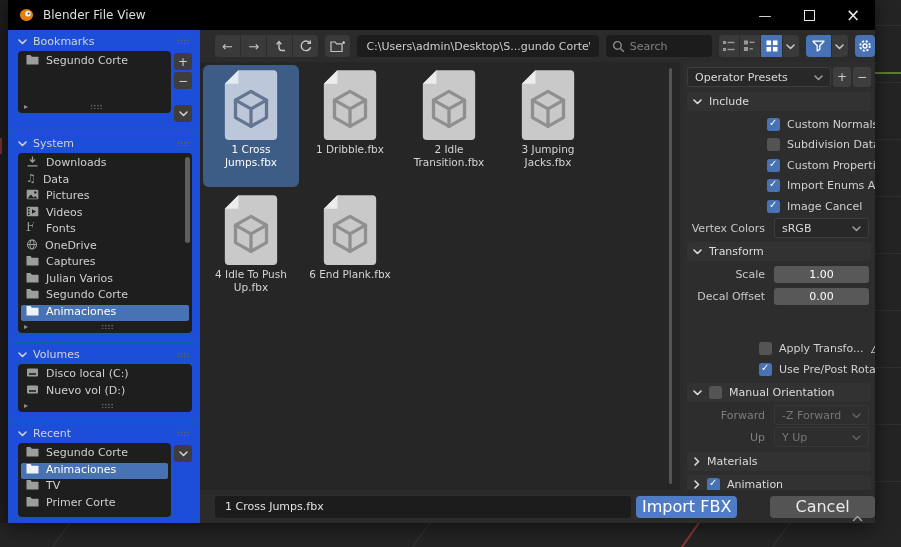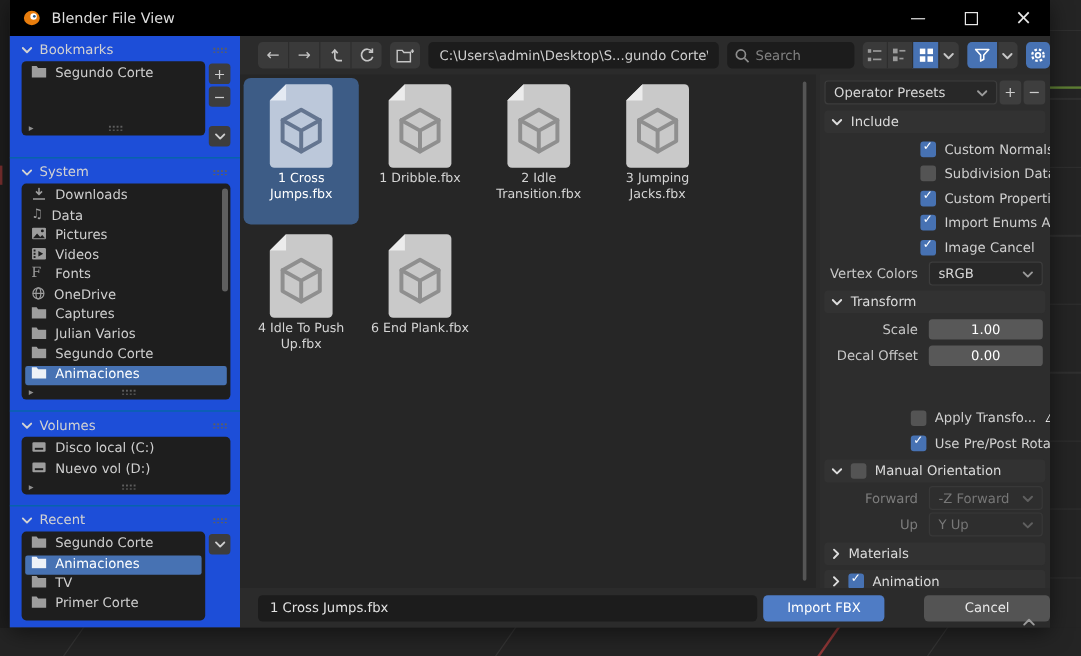--- a/index.html
+++ b/index.html
@@ -101,21 +101,21 @@
   .lf-label{width:78px;text-align:right;padding-right:9px;color:#c8c8c8;flex:none;white-space:nowrap;}
   .lf-label.dim{color:#7d7d7d;}
   .value-field{flex:1;margin-right:2px;height:17px;background:#585858;border-radius:3px;display:flex;align-items:center;justify-content:center;color:#fff;}
   .lf-row .dropdown{margin-right:2px;}
   .warn{margin-left:auto;margin-right:4px;color:#fff;font-size:13px;line-height:1;}
   .collapse-row{display:flex;align-items:center;gap:7px;height:19px;background:#323232;border-radius:3px;padding:0 6px;color:#dcdcdc;margin:4px 0;text-align:right;}
 
   
   .footer{position:absolute;left:192px;top:490px;width:675px;height:33px;background:#2b2b2b;display:flex;align-items:center;gap:5px;padding-left:15px;box-sizing:border-box;}
   .filename-field{width:432px;padding:0 10px;color:#e2e2e2;}
-  .action-btn{height:22px;border-radius:4px;display:flex;align-items:center;justify-content:center;font-size:11px;}
+  .action-btn{height:22px;border-radius:4px;display:flex;align-items:center;justify-content:center;font-size:16px;}
   .import-btn{width:105px;background:var(--accent-button,#4f7cc5);color:#fff;}
   .cancel-btn{width:109px;background:#545454;color:#e9e9e9;margin-left:28px;}
   .corner-chev{position:absolute;right:12px;bottom:1px;color:#9b9b9b;}
 
   .chev{stroke:currentColor;stroke-width:1.6;fill:none;stroke-linecap:round;stroke-linejoin:round;}
 </style>
 </head>
 <body>
 
 <div class="vp-strip-right"></div>

